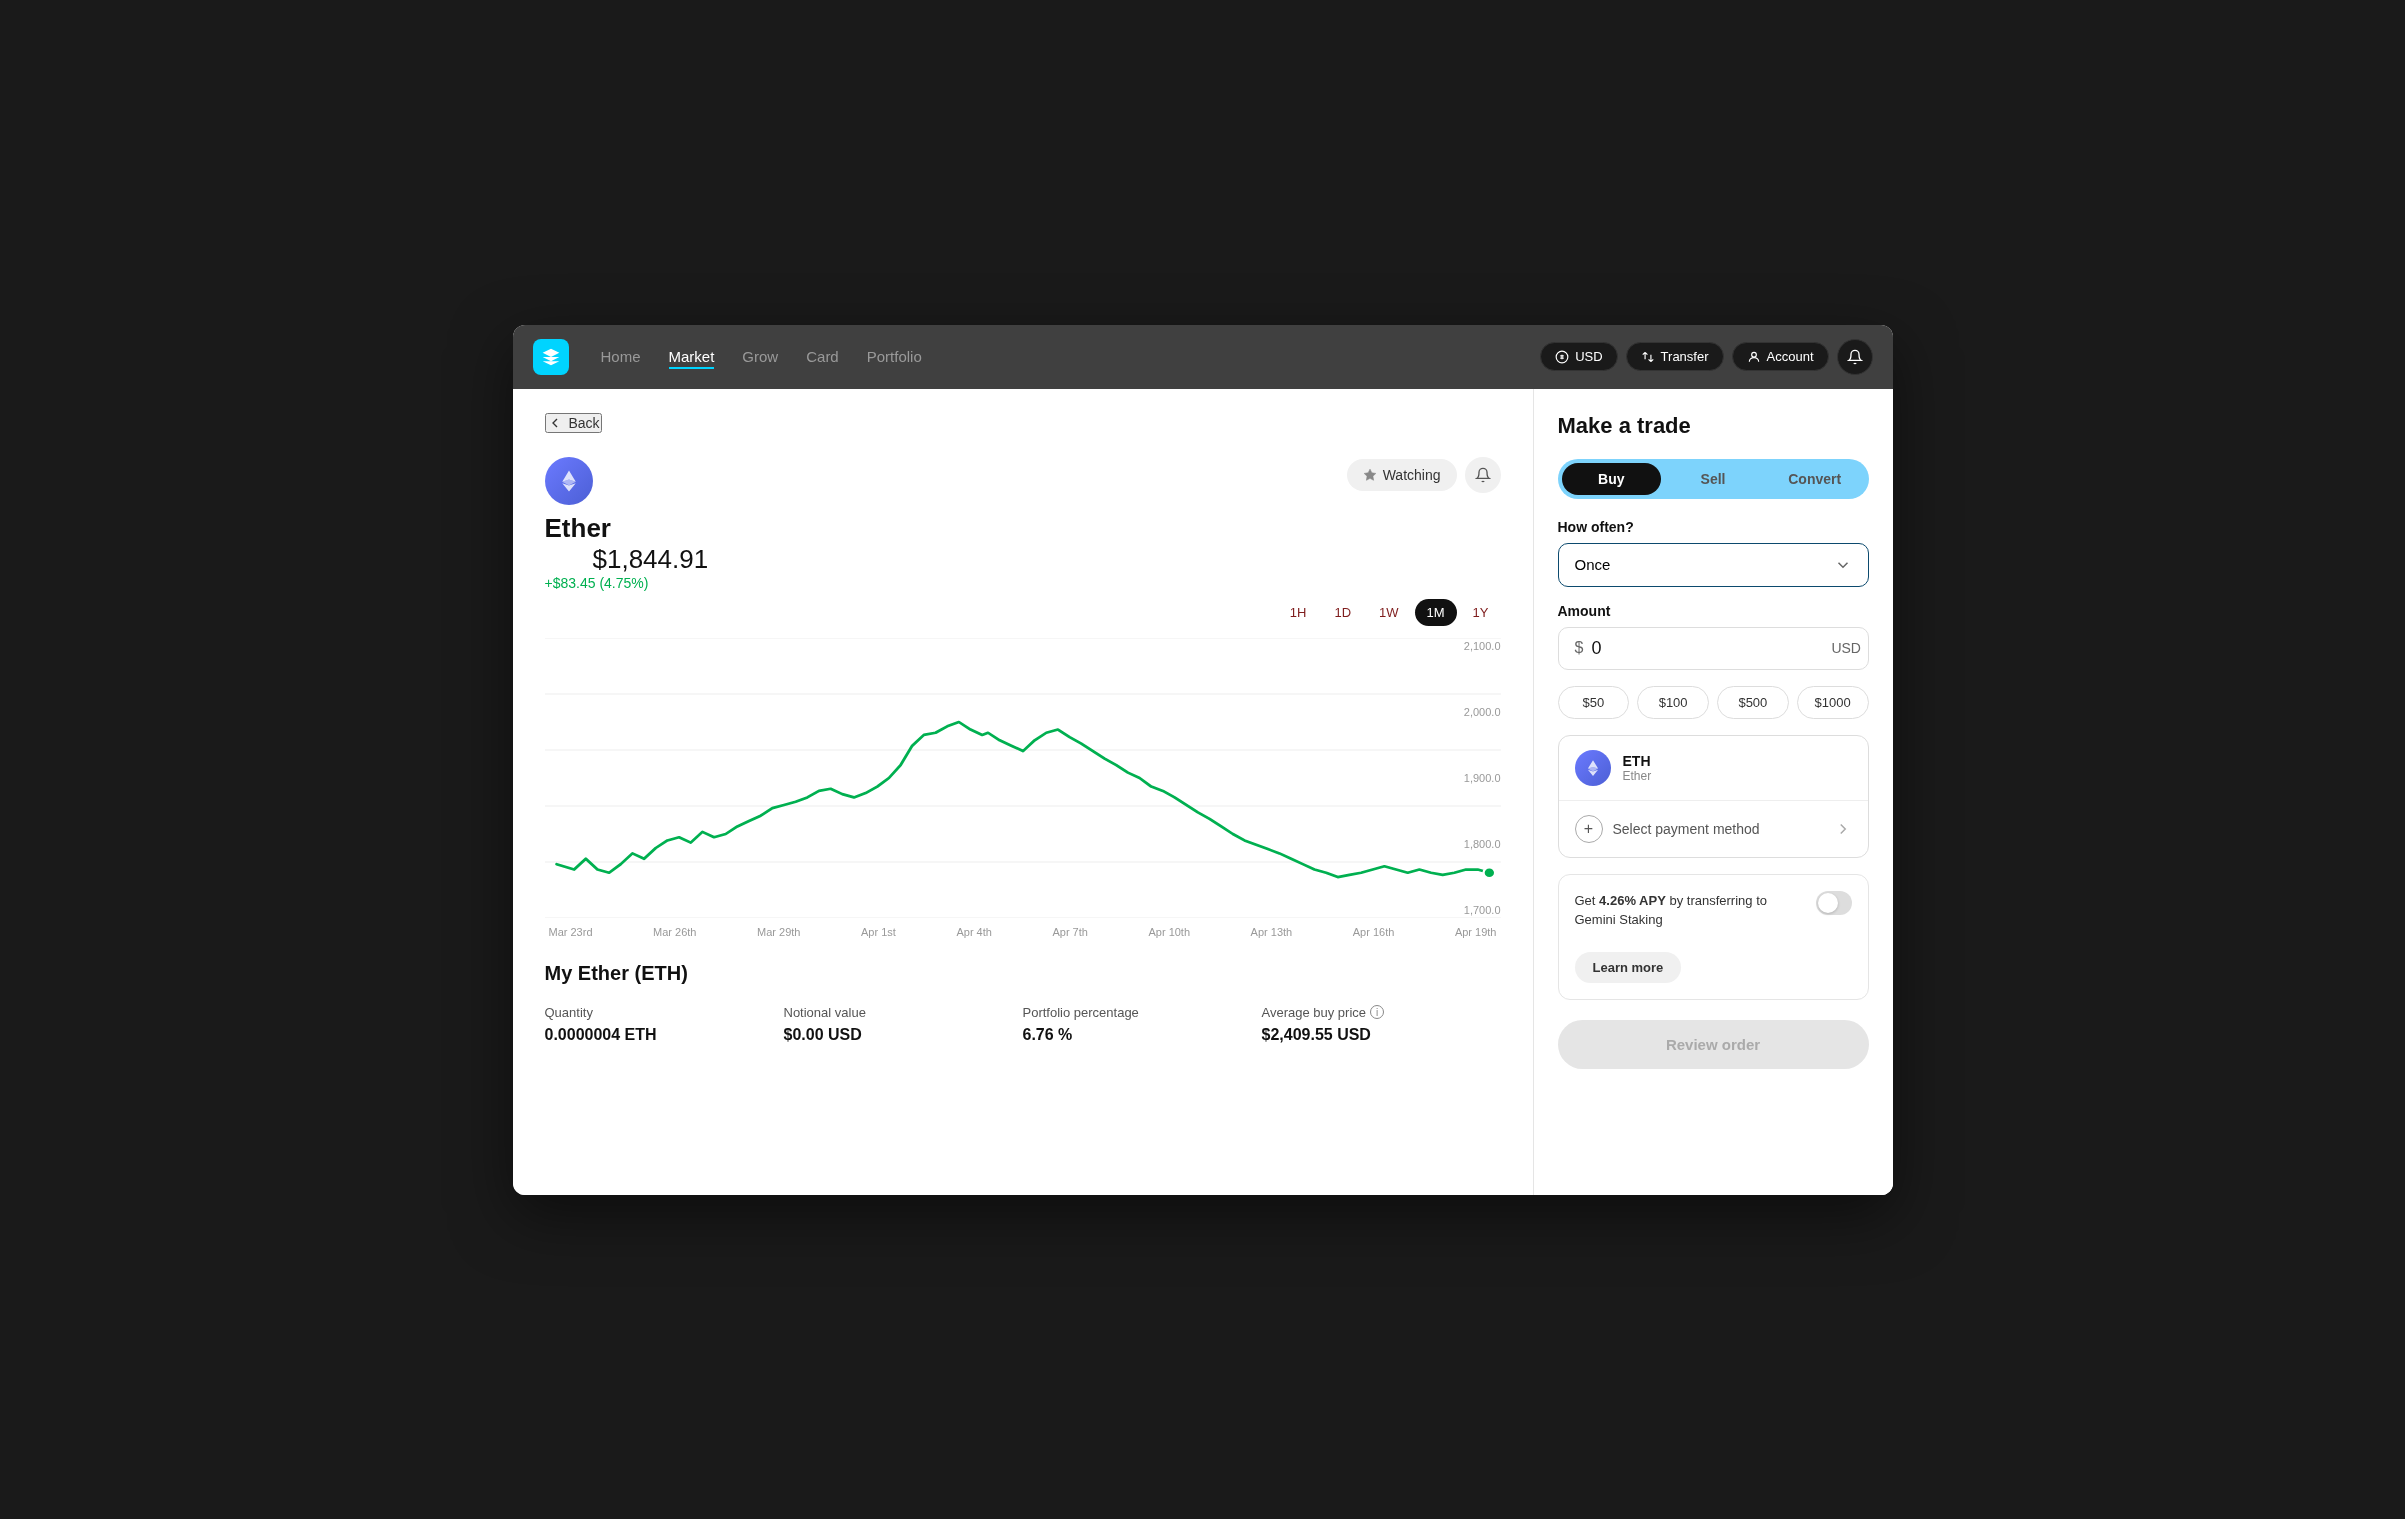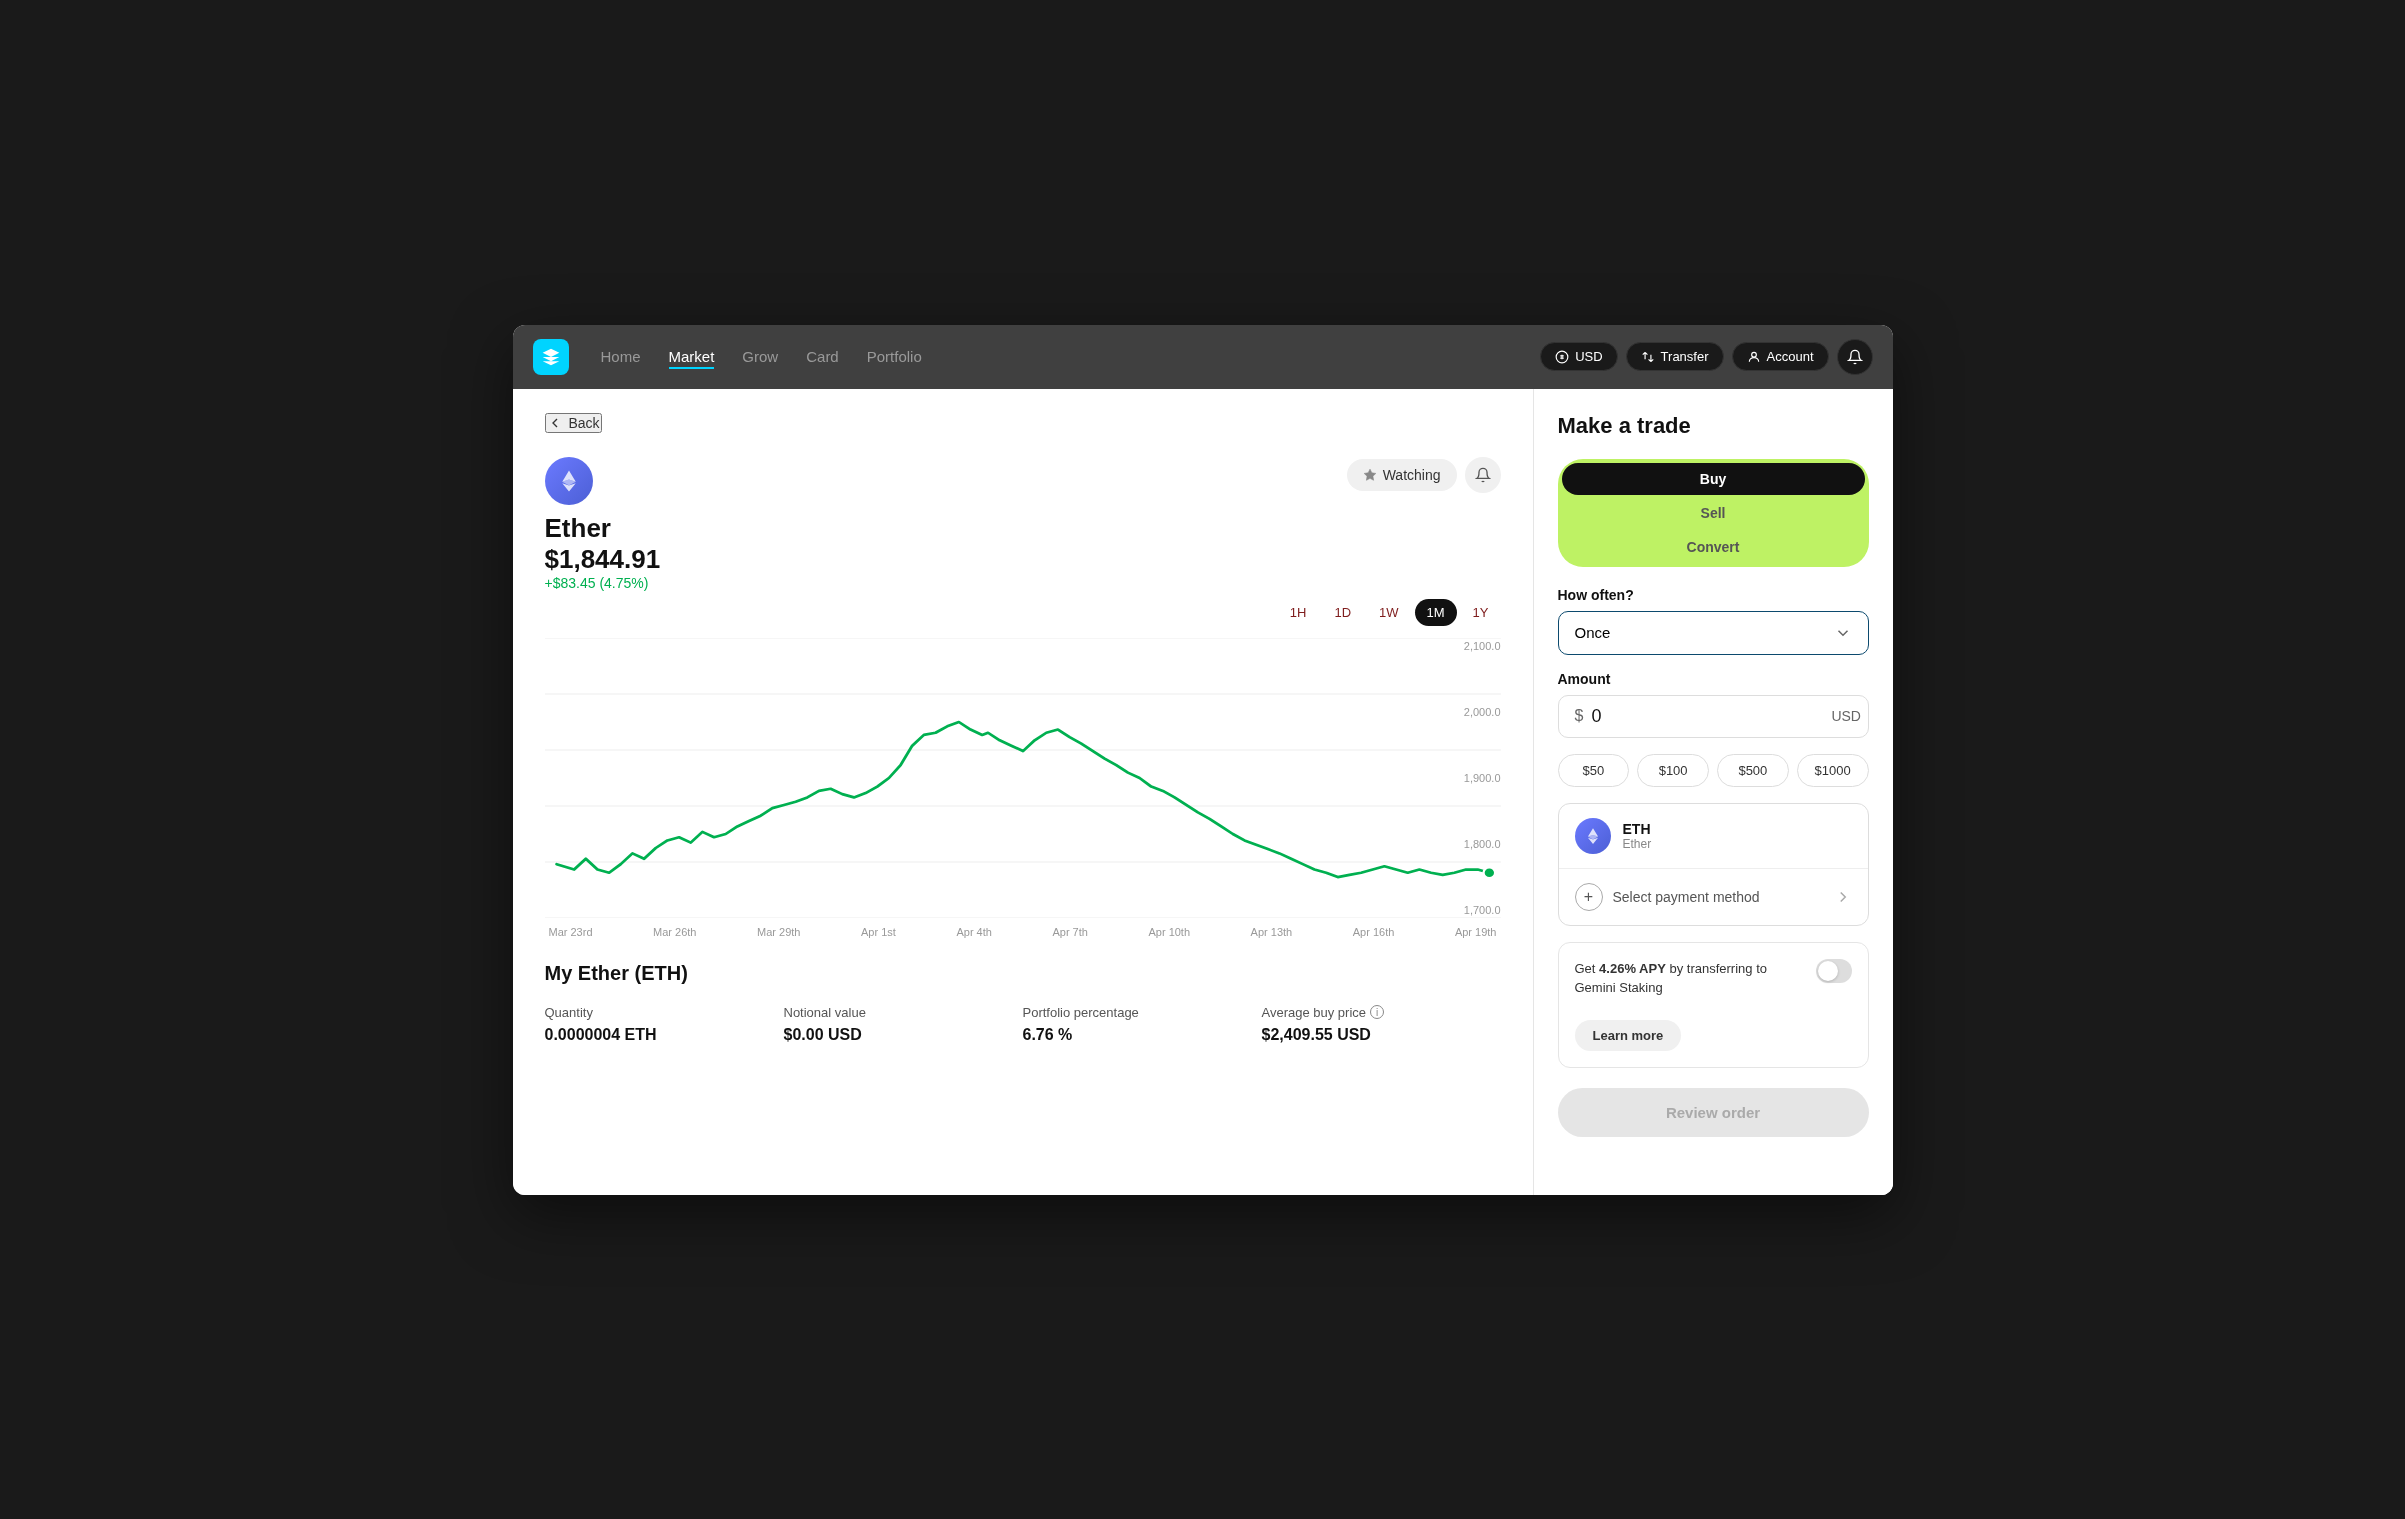--- a/index.html
+++ b/index.html
@@ -27,21 +27,21 @@
     .back-btn { display: flex; align-items: center; gap: 6px; color: #333; font-size: 14px; cursor: pointer; margin-bottom: 24px; }
     .back-btn svg { width: 16px; height: 16px; }
     
     
     .asset-header { display: flex; align-items: flex-start; justify-content: space-between; margin-bottom: 8px; }
     .asset-info { display: flex; flex-direction: column; }
     .asset-icon-row { display: flex; align-items: center; gap: 0; margin-bottom: 8px; }
     .eth-icon { width: 48px; height: 48px; background: linear-gradient(135deg, #6B7AFF, #4C5FD5); border-radius: 50%; display: flex; align-items: center; justify-content: center; }
     .eth-icon svg { width: 24px; height: 24px; }
     .asset-name { font-size: 26px; font-weight: 700; color: #111; }
-    .asset-price { font-size: 26px; font-weight: 700; color: #111; }
+    .asset-price { font-size: 26px; font-weight: 400; color: #111; margin-left: 48px; }
     .asset-change { font-size: 14px; color: #00b050; font-weight: 500; }
     .header-actions { display: flex; gap: 8px; align-items: center; }
     .watching-btn { display: flex; align-items: center; gap: 6px; background: #f0f0f0; border: none; border-radius: 20px; padding: 8px 16px; font-size: 14px; cursor: pointer; color: #333; font-weight: 500; }
     .watching-btn svg { width: 14px; height: 14px; fill: #888; }
     .alert-btn { background: #f0f0f0; border: none; border-radius: 50%; width: 36px; height: 36px; display: flex; align-items: center; justify-content: center; cursor: pointer; }
     .alert-btn svg { width: 16px; height: 16px; }
     
     
     .chart-timeframes { display: flex; justify-content: flex-end; gap: 4px; margin-bottom: 12px; }
     .tf-btn { background: transparent; border: none; border-radius: 20px; padding: 6px 12px; font-size: 13px; cursor: pointer; color: #7f1d1d; }
@@ -57,21 +57,21 @@
     
     .my-ether { margin-top: 8px; }
     .my-ether-title { font-size: 20px; font-weight: 700; color: #111; margin-bottom: 20px; }
     .stats-row { display: flex; gap: 0; }
     .stat-item { flex: 1; }
     .stat-label { font-size: 13px; color: #555; margin-bottom: 6px; display: flex; align-items: center; gap: 4px; }
     .stat-value { font-size: 16px; font-weight: 700; color: #111; }
     
     
     .trade-title { font-size: 22px; font-weight: 700; color: #111; margin-bottom: 20px; }
-    .trade-tabs { display: flex; background: #bef264; border-radius: 25px; padding: 4px; margin-bottom: 20px; gap: 2px; flex-direction: column; }
+    .trade-tabs { display: flex; background: #7dd3fc; border-radius: 25px; padding: 4px; margin-bottom: 20px; gap: 2px; }
     .trade-tab { flex: 1; padding: 8px; text-align: center; border-radius: 20px; font-size: 14px; font-weight: 600; cursor: pointer; border: none; background: transparent; color: #555; }
     .trade-tab.active { background: #111; color: white; }
     .trade-label { font-size: 14px; font-weight: 600; color: #111; margin-bottom: 8px; }
     .trade-dropdown { width: 100%; border: 1px solid #0c4a6e; border-radius: 10px; padding: 12px 16px; font-size: 15px; display: flex; align-items: center; justify-content: space-between; cursor: pointer; background: white; margin-bottom: 16px; }
     .trade-dropdown svg { width: 18px; height: 18px; color: #666; }
     .amount-section { margin-bottom: 16px; }
     .amount-input-wrapper { border: 1px solid #ddd; border-radius: 10px; padding: 10px 16px; display: flex; align-items: center; gap: 8px; margin-bottom: 10px; }
     .amount-dollar { font-size: 16px; color: #666; }
     .amount-input { flex: 1; border: none; outline: none; font-size: 18px; color: #111; background: transparent; }
     .amount-currency { font-size: 14px; color: #666; font-weight: 500; }

